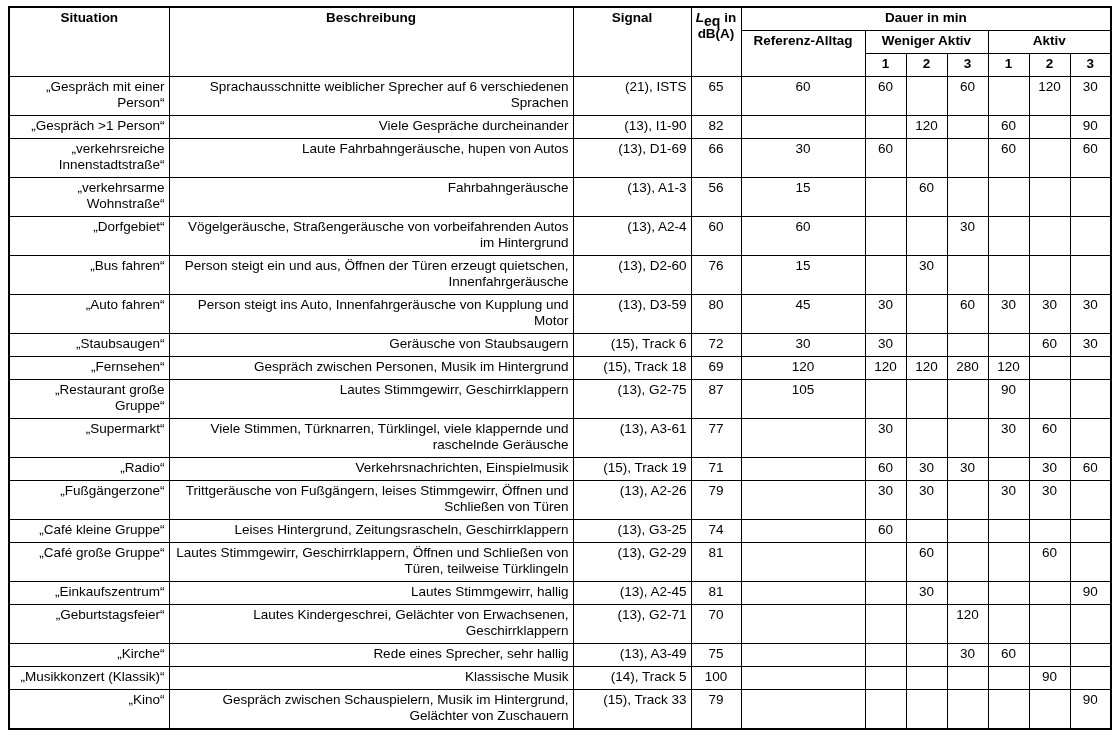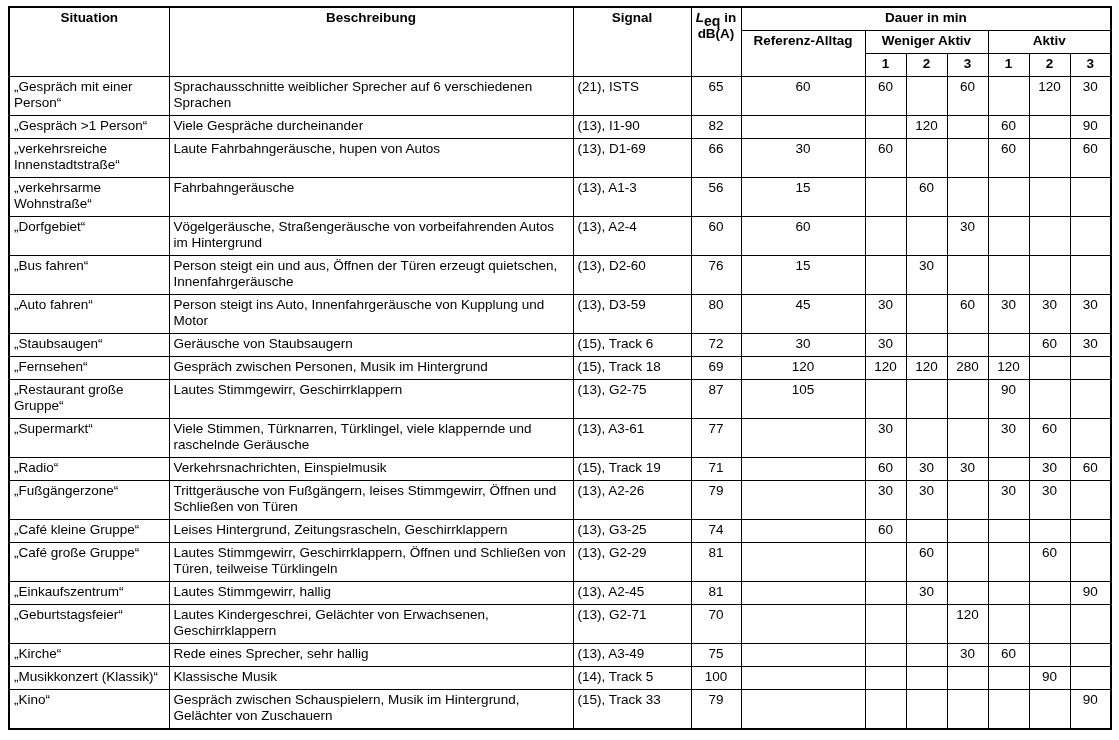--- a/index.html
+++ b/index.html
@@ -26,21 +26,21 @@
     border: 1px solid #000;
     font-size: 13.5px;
     line-height: 16px;
     padding: 2px 4px 4px 4px;
     vertical-align: top;
     overflow: hidden;
     text-align: center;
   }
   thead th { font-weight: bold; }
   thead th.subhead { font-weight: bold; }
-  td.left { text-align: left; }
+  td.left { text-align: right; }
   sub { font-size: 14px; line-height: 0; }
   .leq-symbol { font-style: italic; }
 </style>
 </head>
 <body>
 
 <div class="page">
   <table class="main">
     <colgroup>
       <col style="width:160px">

